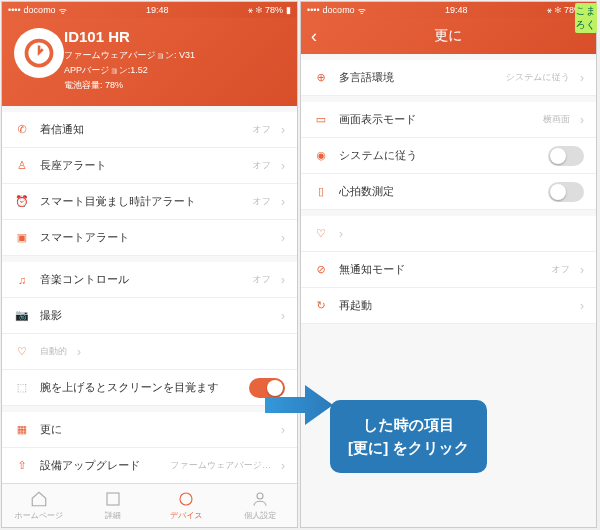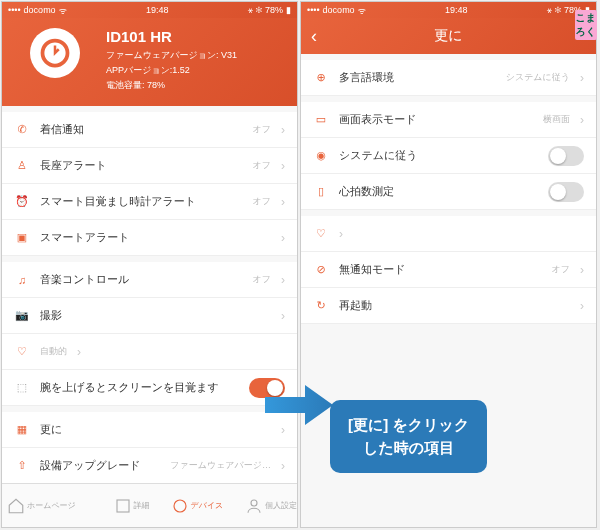--- a/index.html
+++ b/index.html
@@ -1,46 +1,46 @@
 <!DOCTYPE html>
 <html><head>
 <meta charset="utf-8">
 <style>
 * { margin:0; padding:0; box-sizing:border-box; font-family:-apple-system,"Hiragino Sans",sans-serif; }
 body { background:#f0f0f0; width:600px; height:530px; display:flex; position:relative; }
 .phone { width:297px; height:527px; background:#fff; display:flex; flex-direction:column; border:1px solid #ccc; margin:1px; overflow:hidden; position:relative; }
 .status-bar { height:16px; background:linear-gradient(135deg,#e8643c,#d84f2a); color:#fff; font-size:9px; display:flex; align-items:center; padding:0 6px; justify-content:space-between; }
 .phone.right .status-bar { background:linear-gradient(135deg,#e8643c,#d84f2a); }
 .sb-left,.sb-right { display:flex; align-items:center; gap:3px; }
-.header { background:linear-gradient(135deg,#e8643c,#d84f2a); color:#fff; padding:10px 28px 14px; display:flex; gap:26px; }
+.header { background:linear-gradient(135deg,#e8643c,#d84f2a); color:#fff; padding:10px 12px 14px; display:flex; gap:0; }
 .device-icon { width:50px; height:50px; border-radius:50%; background:#fff; display:flex; align-items:center; justify-content:center; flex-shrink:0; }
 .device-icon svg { width:30px; height:30px; }
 .header-info { display:flex; flex-direction:column; gap:2px; font-size:9px; }
 .device-name { font-size:15px; font-weight:600; margin-bottom:2px; }
 .nav-header { height:36px; background:linear-gradient(135deg,#e8643c,#d84f2a); color:#fff; display:flex; align-items:center; justify-content:center; position:relative; font-size:14px; }
 .nav-back { position:absolute; left:10px; font-size:18px; cursor:pointer; }
 .list { flex:1; overflow-y:auto; background:#f7f7f7; }
 .row { background:#fff; border-bottom:1px solid #eee; height:36px; display:flex; align-items:center; padding:0 12px; font-size:11px; color:#333; gap:10px; cursor:pointer; }
 .row.spacer-top { margin-top:6px; }
 .row-icon { width:16px; height:16px; flex-shrink:0; display:flex; align-items:center; justify-content:center; color:#e8643c; }
 .row-icon.gray { color:#999; }
 .row-label { flex:1; }
 .row-value { font-size:9px; color:#bbb; }
 .chevron { color:#ccc; font-size:12px; }
 .toggle { width:36px; height:20px; border-radius:10px; background:#ddd; position:relative; }
 .toggle.on { background:#e8643c; }
 .toggle::after { content:""; position:absolute; width:16px; height:16px; background:#fff; border-radius:50%; top:2px; left:2px; box-shadow:0 1px 2px rgba(0,0,0,.3); }
 .toggle.on::after { left:18px; }
 .tabbar { height:44px; background:#fafafa; border-top:1px solid #ddd; display:flex; }
-.tab { flex:1; display:flex; flex-direction:row; align-items:center; justify-content:flex-end; gap:2px; font-size:8px; color:#aaa; cursor:pointer; }
+.tab { flex:1; display:flex; flex-direction:column; align-items:center; justify-content:center; gap:2px; font-size:8px; color:#aaa; cursor:pointer; }
 .tab.active { color:#e8643c; }
 .tab-icon { width:18px; height:18px; }
 .arrow { position:absolute; left:265px; top:380px; z-index:10; }
 .callout { position:absolute; left:330px; top:400px; background:#2b7ab8; color:#fff; padding:14px 18px; border-radius:10px; font-size:15px; font-weight:600; text-align:center; z-index:10; line-height:1.5; }
-.logo { position:absolute; right:3px; top:10px; z-index:20; font-size:11px; font-weight:700; color:#064; background:#f9a8d4; padding:1px; border-radius:2px; writing-mode:horizontal-tb; }
+.logo { position:absolute; right:3px; top:3px; z-index:20; font-size:11px; font-weight:400; color:#064; background:#bef264; padding:1px; border-radius:2px; writing-mode:horizontal-tb; }
 .logo span { display:block; font-size:10px; }
 </style>
 </head>
 <body>
 
 <div class="phone left">
   <div class="status-bar">
     <div class="sb-left">
         <span>••••</span>
         <span>docomo</span>
@@ -216,19 +216,19 @@
 <svg class="arrow" width="70" height="50" viewBox="0 0 70 50">
   <defs>
       <linearGradient id="g" x1="0" x2="1">
         <stop offset="0" stop-color="#3498db"></stop>
         <stop offset="1" stop-color="#2b7ab8"></stop>
       </linearGradient>
     </defs>
   <path d="M0 17 L40 17 L40 5 L68 25 L40 45 L40 33 L0 33 Z" fill="url(#g)"></path>
 </svg>
 <div class="callout">
+  <div>した時の項目</div>
   <div>[更に] をクリック</div>
-  <div>した時の項目</div>
 </div>
 <div class="logo">
   <span>こま</span>
   <span>ろく</span>
 </div>
 
 </body></html>

